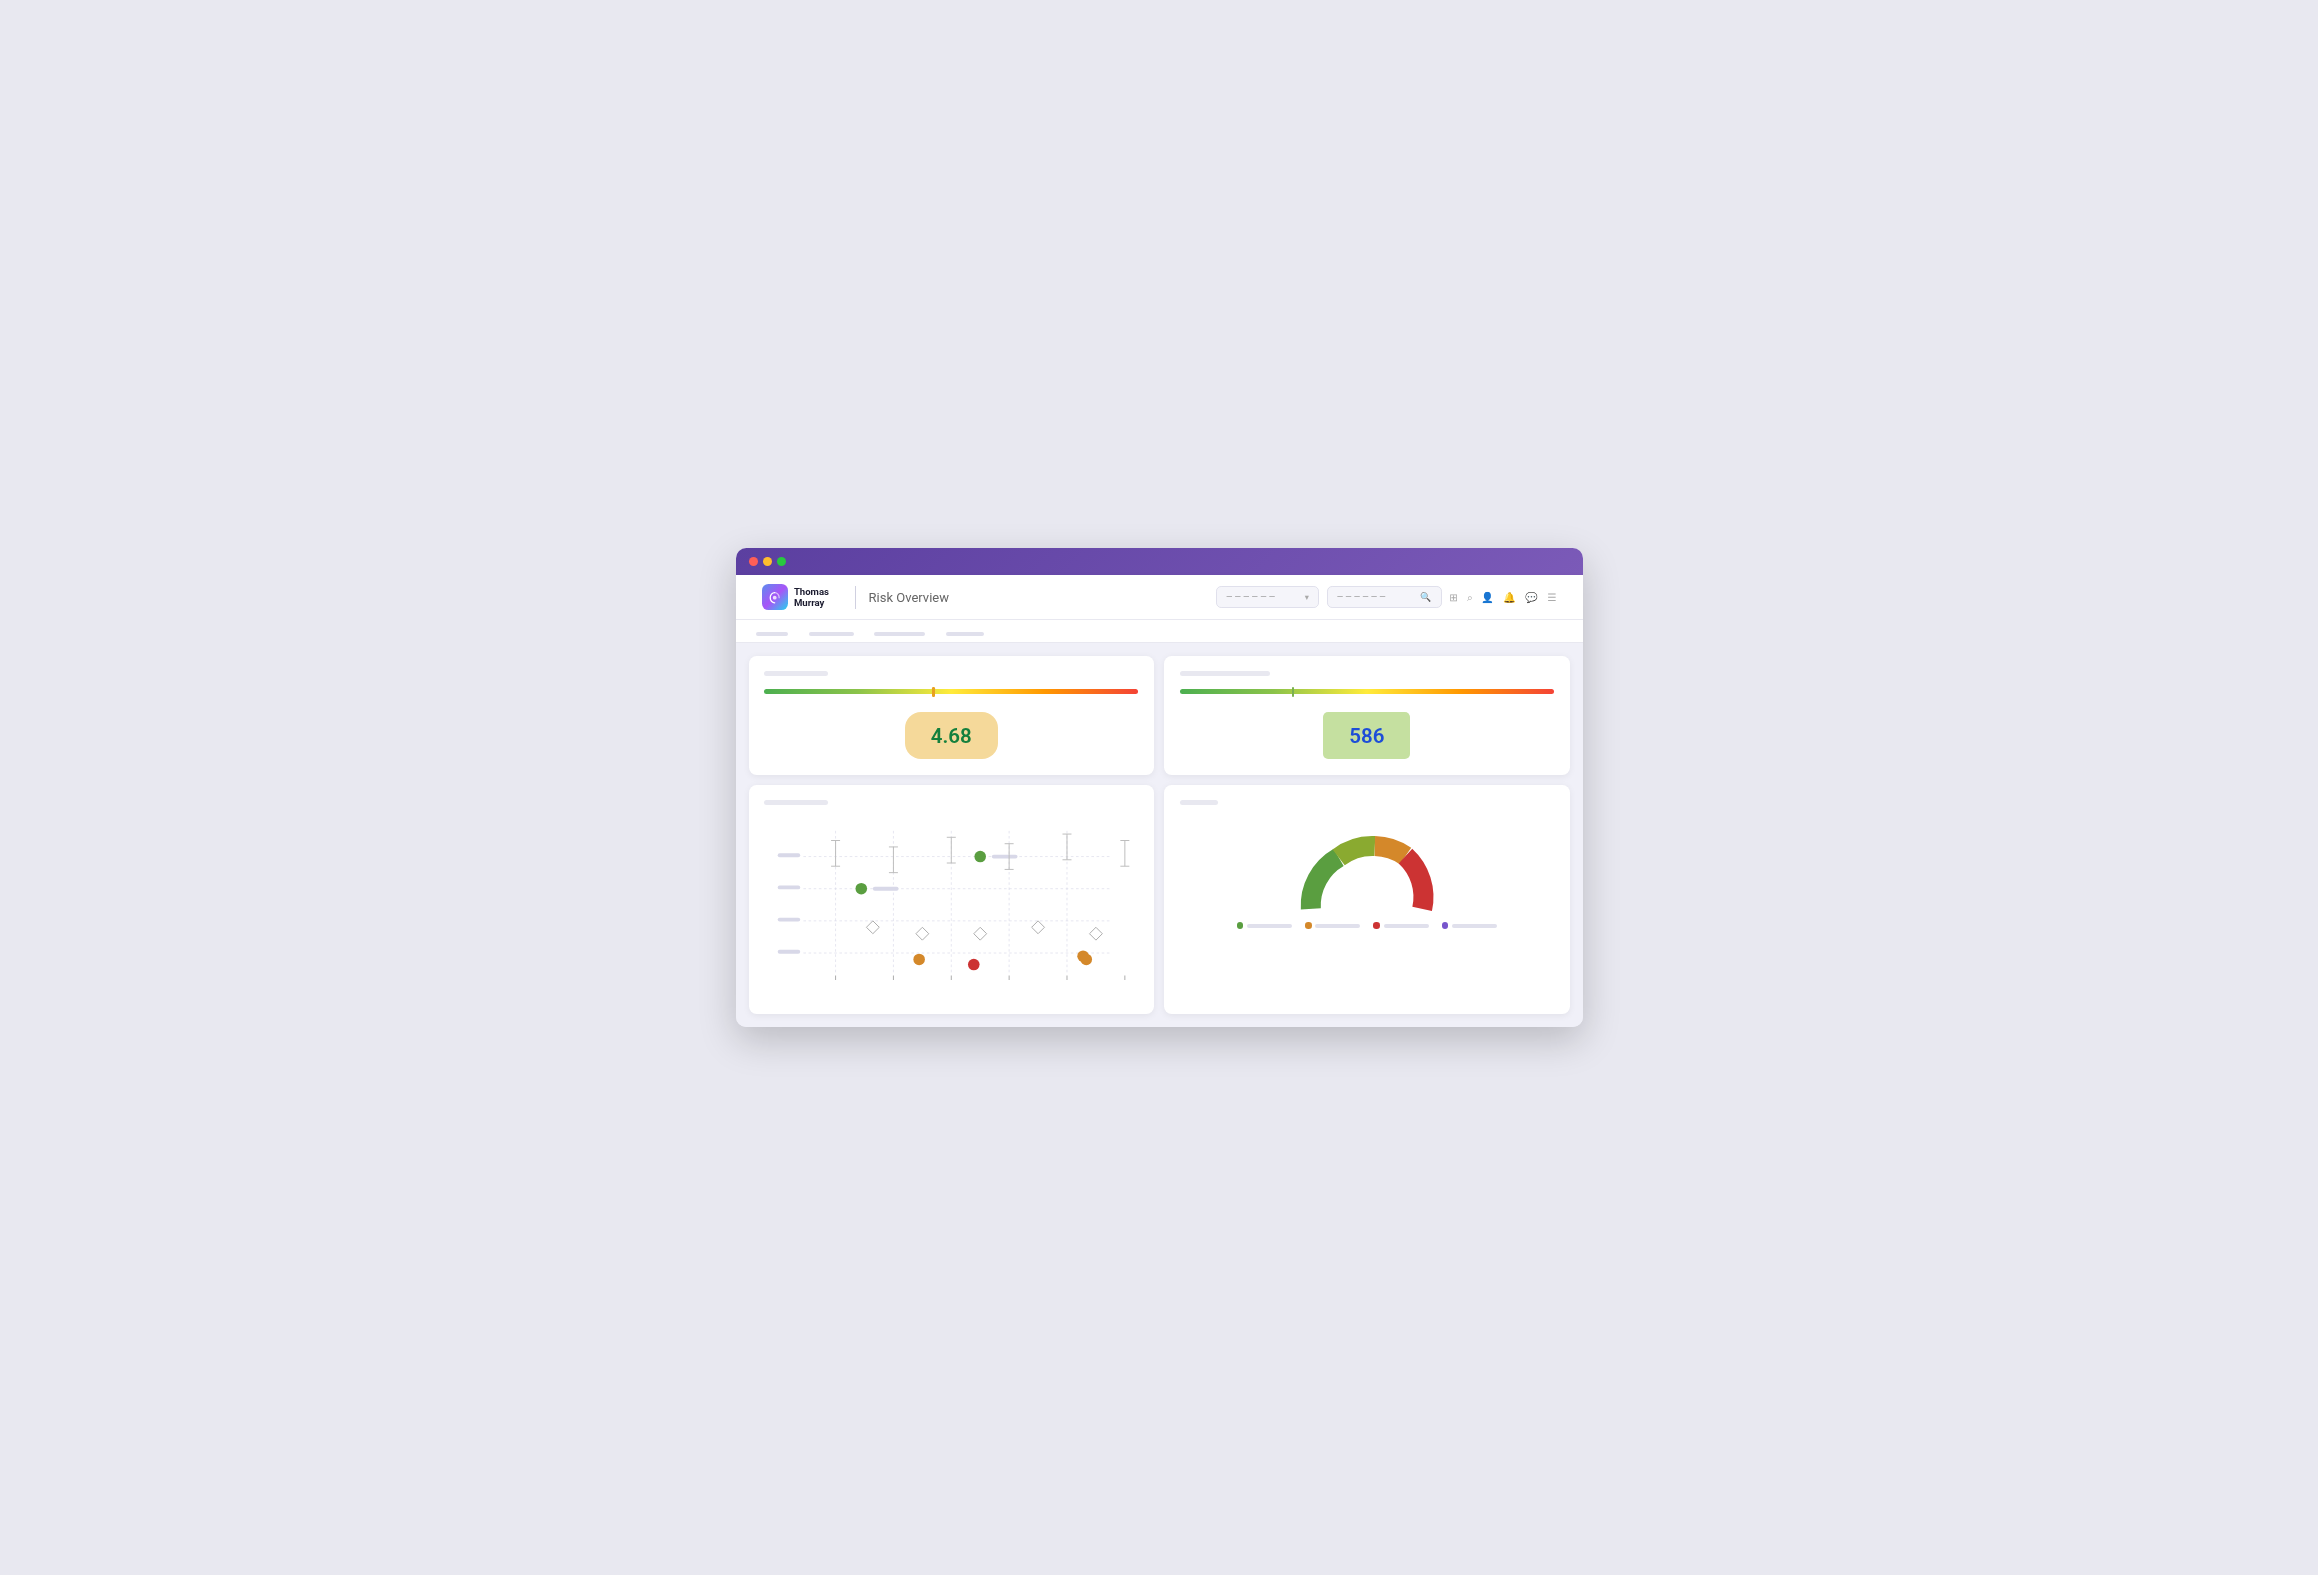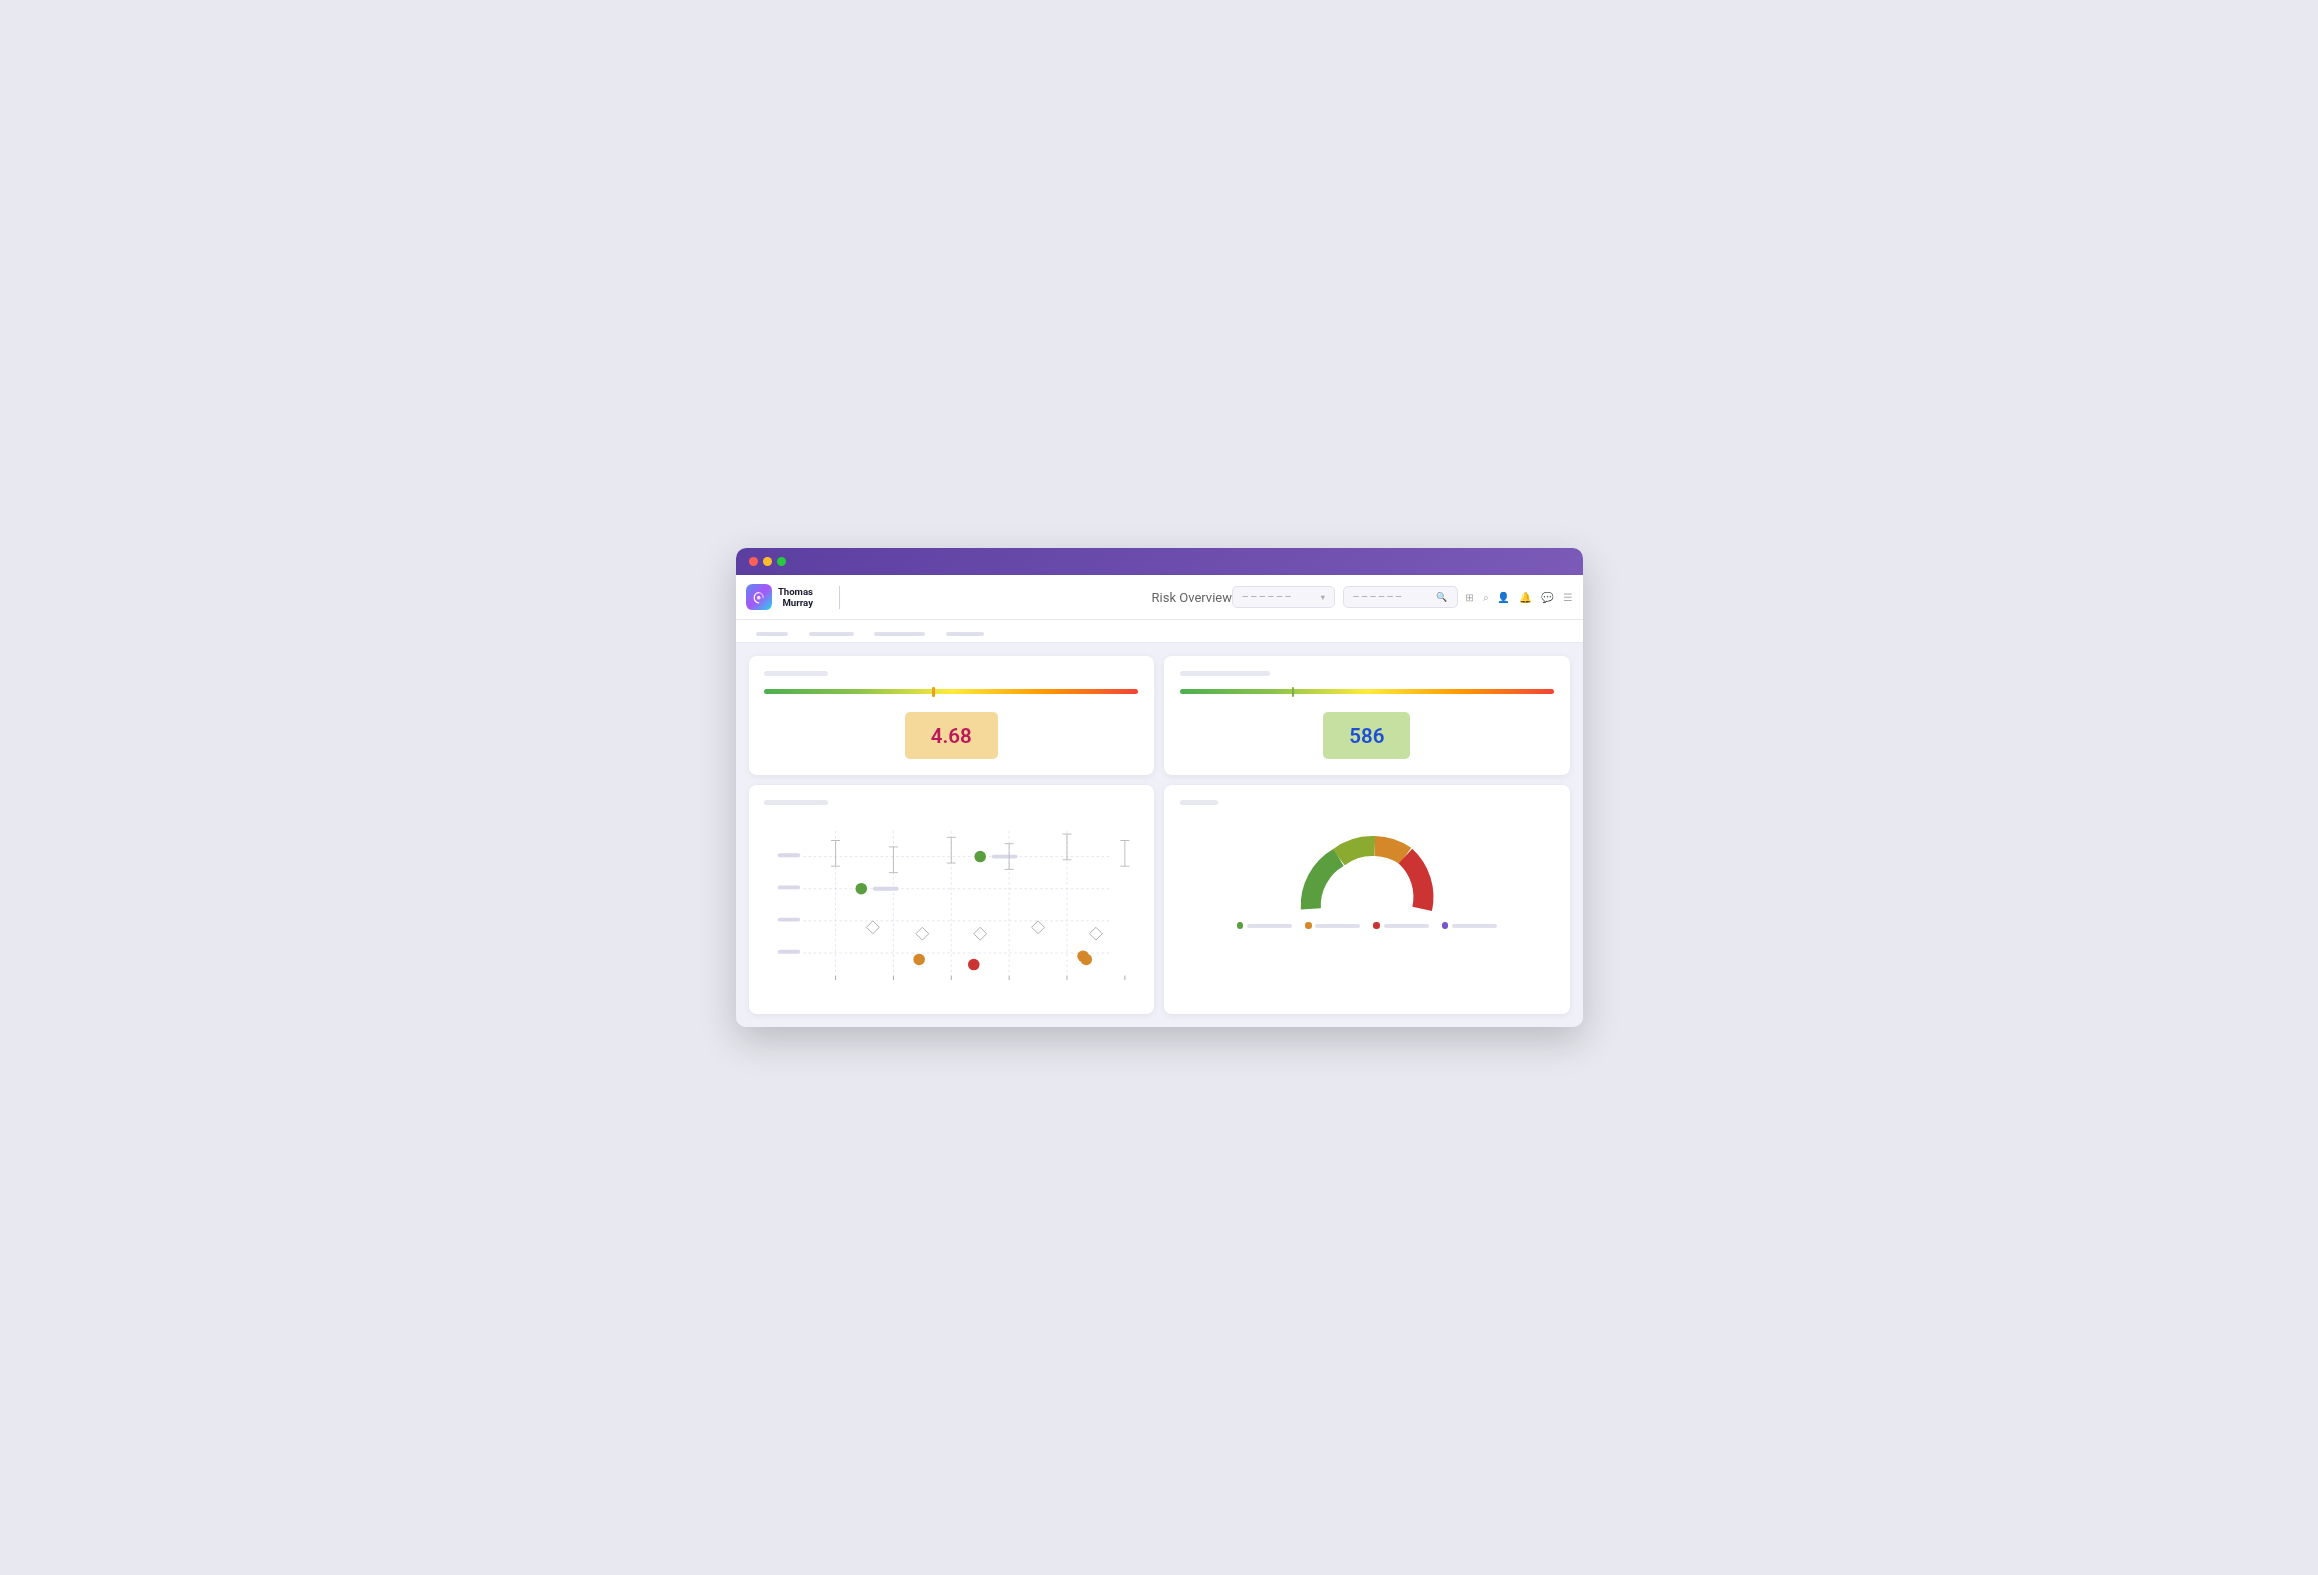--- a/index.html
+++ b/index.html
@@ -33,27 +33,26 @@
     }
     .tl-red { background: #ff5f57; }
     .tl-yellow { background: #ffbd2e; }
     .tl-green { background: #28c840; }
     .app-body {
       background: #f0f0f8;
       padding: 0;
     }
     .app-header {
       background: white;
-      padding: 9px 10px;
+      padding: 9px 26px;
       display: flex;
       align-items: center;
       gap: 0;
       border-bottom: 0.6px solid #e8e8f0;
       box-shadow: 0 1.3px 5.1px rgba(0,0,0,0.05);
-      text-align: right;
     }
     .logo-area {
       display: flex;
       align-items: center;
       gap: 6.4px;
       margin-right: 13px;
     }
     .logo-icon {
       width: 26px; height: 26px;
       border-radius: 6.4px;
@@ -175,21 +174,22 @@
     .score-box {
       display: inline-block;
       padding: 11.5px 26px;
       border-radius: 5.1px;
       font-size: 20.5px;
       font-weight: 600;
       margin-top: 7.7px;
     }
     .score-box.orange {
       background: #f5d99a;
-      color: #be185d;
+      color: #15803d;
+      border-radius: 16px;
     }
     .score-box.green {
       background: #c5e0a0;
       color: #1d4ed8;
     }
     
     .gauge-container {
       display: flex;
       flex-direction: column;
       align-items: center;

